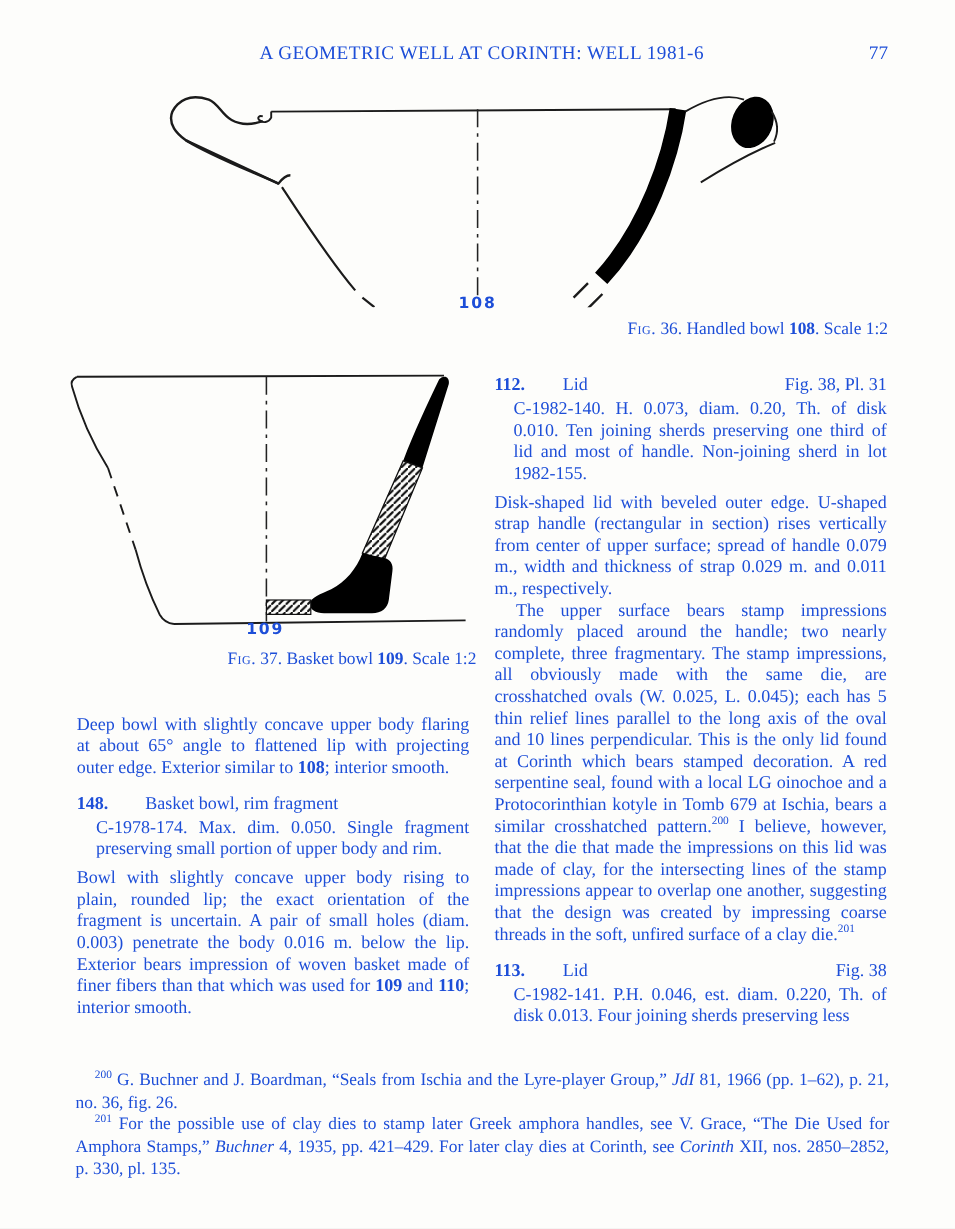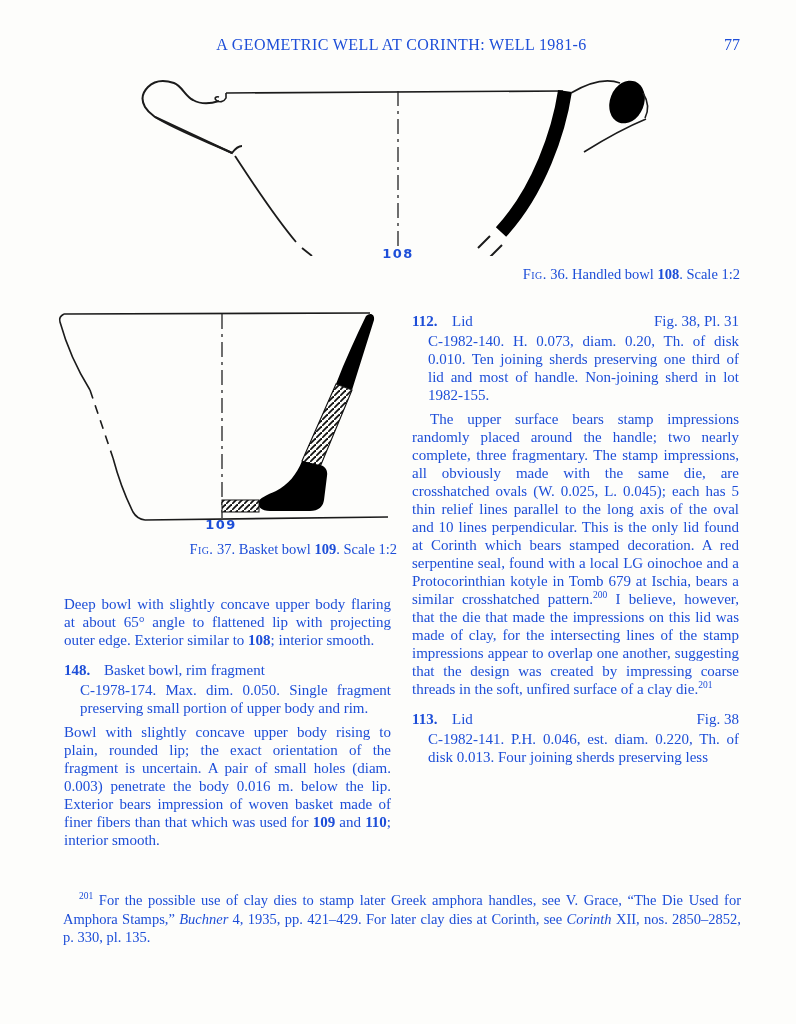--- a/index.html
+++ b/index.html
@@ -19,21 +19,21 @@
   .run-i{font-style:italic;}
   .run-sup{vertical-align:super;font-size:9.5px;line-height:0;}
 
   
   .col{font-size:15px;line-height:18px;text-align:justify;}
   .leftcol{top:595px;left:64px;width:327px;}
   .rightcol{top:312px;left:412px;width:327px;}
   .body-p{margin:0;}
   .indent{text-indent:18px;}
   .desc{margin:2px 0 6px 16px;}
-  .entry-head{display:flex;margin:12px 0 2px 0;text-align:left;}
+  .entry-head{display:flex;margin:12px 0 2px 0;text-align:left;gap:17px;}
   .entry-num{font-weight:700;min-width:40px;}
   .entry-figref{margin-left:auto;}
 
   
   .footnotes{top:891px;left:63px;width:678px;font-size:14.5px;line-height:18.5px;text-align:justify;}
   .footnote{margin:0;text-indent:16px;}
 
   svg{display:block;}
 </style>
 </head>
@@ -115,27 +115,29 @@
     <p class="body-p"><span>Bowl with slightly concave upper body rising to plain, rounded lip; the exact orientation of the fragment is uncertain. A pair of small holes (diam. 0.003) penetrate the body 0.016 m. below the lip. Exterior bears impression of woven basket made of finer fibers than that which was used for </span><span class="run-b">109</span><span> and </span><span class="run-b">110</span><span>; interior smooth.</span></p>
   </div>
 
   <div class="abs col rightcol">
     <div class="entry-head" style="margin-top:0;">
       <span class="entry-num">112.</span>
       <span class="entry-name">Lid</span>
       <span class="entry-figref">Fig. 38, Pl. 31</span>
     </div>
     <p class="body-p desc"><span>C-1982-140. H. 0.073, diam. 0.20, Th. of disk 0.010. Ten joining sherds preserving one third of lid and most of handle. Non-joining sherd in lot 1982-155.</span></p>
+    <p class="body-p"><span>Disk-shaped lid with beveled outer edge. U-shaped strap handle (rectangular in section) rises vertically from center of upper surface; spread of handle 0.079 m., width and thickness of strap 0.029 m. and 0.011 m., respectively.</span></p>
     <p class="body-p indent"><span>The upper surface bears stamp impressions randomly placed around the handle; two nearly complete, three fragmentary. The stamp impressions, all obviously made with the same die, are crosshatched ovals (W. 0.025, L. 0.045); each has 5 thin relief lines parallel to the long axis of the oval and 10 lines perpendicular. This is the only lid found at Corinth which bears stamped decoration. A red serpentine seal, found with a local LG oinochoe and a Protocorinthian kotyle in Tomb 679 at Ischia, bears a similar crosshatched pattern.</span><span class="run-sup">200</span><span> I believe, however, that the die that made the impressions on this lid was made of clay, for the intersecting lines of the stamp impressions appear to overlap one another, suggesting that the design was created by impressing coarse threads in the soft, unfired surface of a clay die.</span><span class="run-sup">201</span></p>
 
     <div class="entry-head">
       <span class="entry-num">113.</span>
       <span class="entry-name">Lid</span>
       <span class="entry-figref">Fig. 38</span>
     </div>
     <p class="body-p desc"><span>C-1982-141. P.H. 0.046, est. diam. 0.220, Th. of disk 0.013. Four joining sherds preserving less</span></p>
   </div>
 
   <div class="abs footnotes">
+    <p class="footnote"><span class="run-sup">200</span><span> G. Buchner and J. Boardman, “Seals from Ischia and the Lyre-player Group,” </span><span class="run-i">JdI</span><span> 81, 1966 (pp. 1–62), p. 21, no. 36, fig. 26.</span></p>
     <p class="footnote"><span class="run-sup">201</span><span> For the possible use of clay dies to stamp later Greek amphora handles, see V. Grace, “The Die Used for Amphora Stamps,” </span><span class="run-i">Buchner</span><span> 4, 1935, pp. 421–429. For later clay dies at Corinth, see </span><span class="run-i">Corinth</span><span> XII, nos. 2850–2852, p. 330, pl. 135.</span></p>
   </div>
 
 </div>
 
 </body></html>

